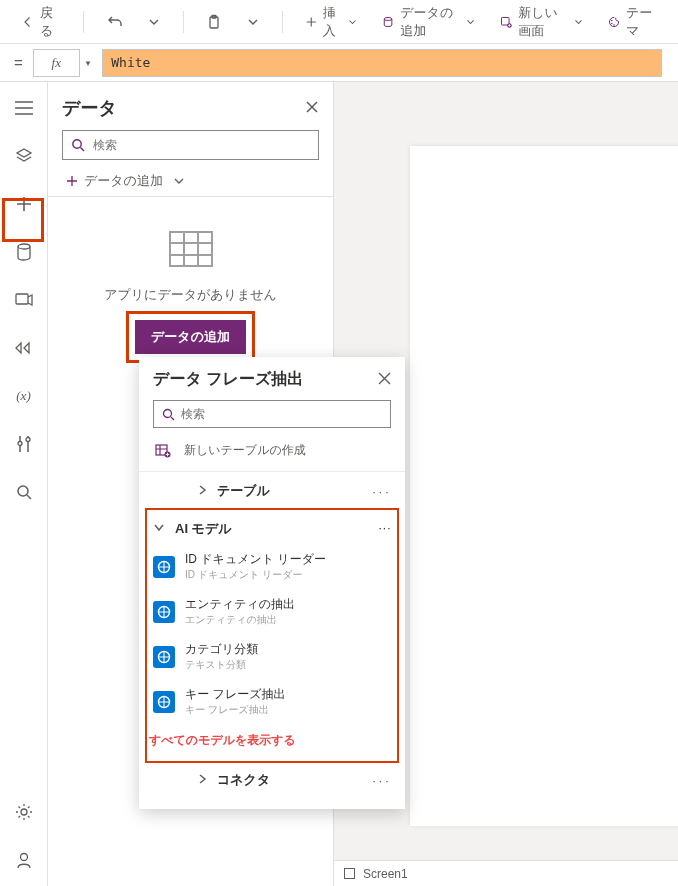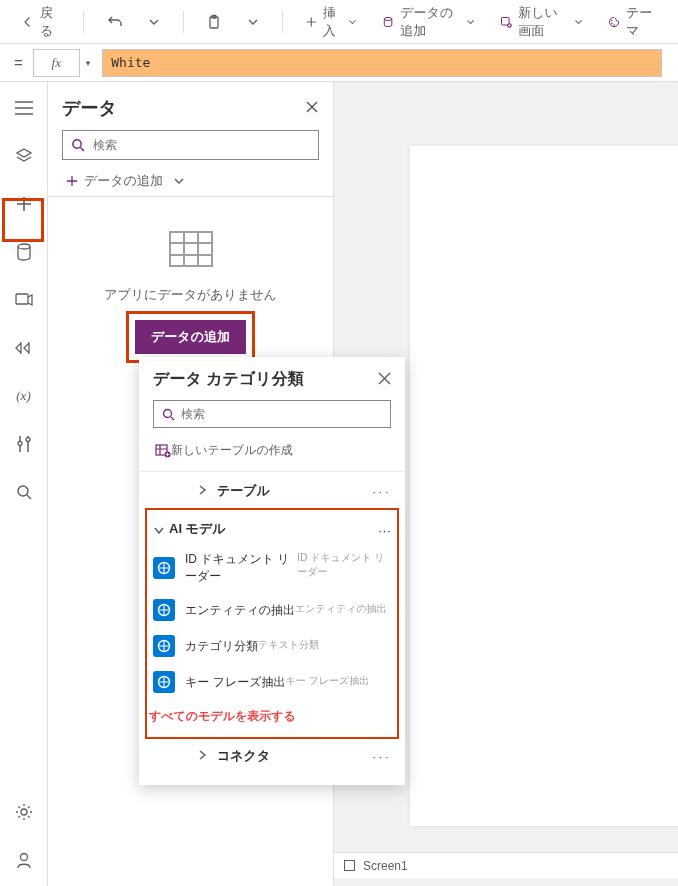--- a/index.html
+++ b/index.html
@@ -212,21 +212,21 @@
     position: absolute;
     left: 76px;
     top: 64px;
     width: 400px;
     height: 680px;
     background: #fff;
     box-shadow: 0 0 4px rgba(0,0,0,0.1);
   }
   .footer-bar {
     position: absolute;
-    left: 0; right: 0; bottom: 8px;
+    left: 0; right: 0; bottom: 0;
     height: 26px;
     border-top: 1px solid #e1dfdd;
     background: #fff;
     display: flex;
     align-items: center;
     gap: 8px;
     padding: 0 10px;
     font-size: 12px;
     color: #605e5c;
     margin-top: 41px;
@@ -263,21 +263,21 @@
     gap: 6px;
     padding: 0 8px;
   }
   .fly-search input {
     border: none; outline: none; flex: 1;
     font-size: 12px; color: #605e5c; background: transparent;
   }
   .fly-new-table {
     display: flex;
     align-items: center;
-    gap: 0;
+    gap: 13px;
     padding: 6px 16px 12px 16px;
     color: #605e5c;
     font-size: 12px;
     border-bottom: 1px solid #edebe9;
     cursor: pointer;
   }
 
   .fly-section {
     display: flex;
     align-items: center;
@@ -301,42 +301,42 @@
     position: relative;
   }
   .ai-highlight {
     position: absolute;
     border: 2px solid #d83b01;
     top: -2px; left: -2px; right: -2px; bottom: -2px;
     pointer-events: none;
   }
   .ai-section-row {
     display: flex;
-    align-items: flex-end;
+    align-items: flex-start;
     padding: 6px 6px;
-    gap: 4px;
+    gap: 10px;
   }
   .ai-section-row .sec-label {
     flex: 1; font-size: 13px; font-weight: 600;
   }
   .ai-item {
     display: flex;
     align-items: center;
     gap: 10px;
     padding: 7px 6px;
     cursor: pointer;
   }
   .ai-icon {
     width: 22px; height: 22px;
     background: #0078d4;
     border-radius: 3px;
     display: flex; align-items: center; justify-content: center;
     flex-shrink: 0;
   }
-  .ai-item-text { display: flex; flex-direction: row; }
+  .ai-item-text { display: flex; flex-direction: column; }
   .ai-item-title { font-size: 12px; color: #323130; }
   .ai-item-sub { font-size: 10px; color: #a19f9d; }
   .show-all {
     padding: 8px 6px 4px 2px;
     font-size: 12px;
     font-weight: 600;
     color: #ef4444;
     cursor: pointer;
   }
 
@@ -539,21 +539,21 @@
     <div class="canvas"></div>
     <div class="footer-bar">
       <div class="sq"></div>
       <span>Screen1</span>
     </div>
   </div>
 </div>
 
 <div class="flyout">
   <div class="fly-header">
-    <span class="fly-title">データ カテゴリ分類</span>
+    <span class="fly-title">データ フレーズ抽出</span>
     <span>
       <svg width="13" height="13" viewBox="0 0 13 13">
           <path d="M1 1 L12 12 M12 1 L1 12" stroke="#605e5c" stroke-width="1.4"></path>
         </svg>
     </span>
   </div>
   <div class="fly-search">
     <svg width="13" height="13" viewBox="0 0 13 13">
         <circle cx="5.5" cy="5.5" r="4" fill="none" stroke="#742774" stroke-width="1.3"></circle>
         <path d="M9 9 L12 12" stroke="#742774" stroke-width="1.3"></path>

